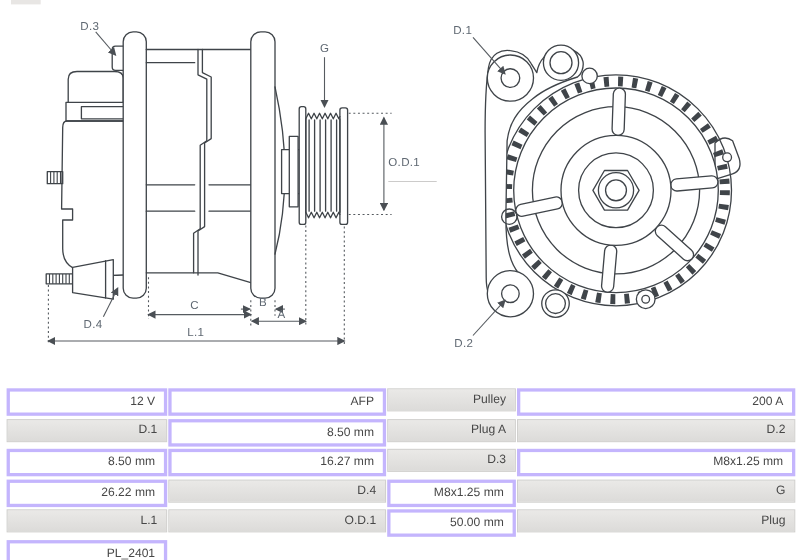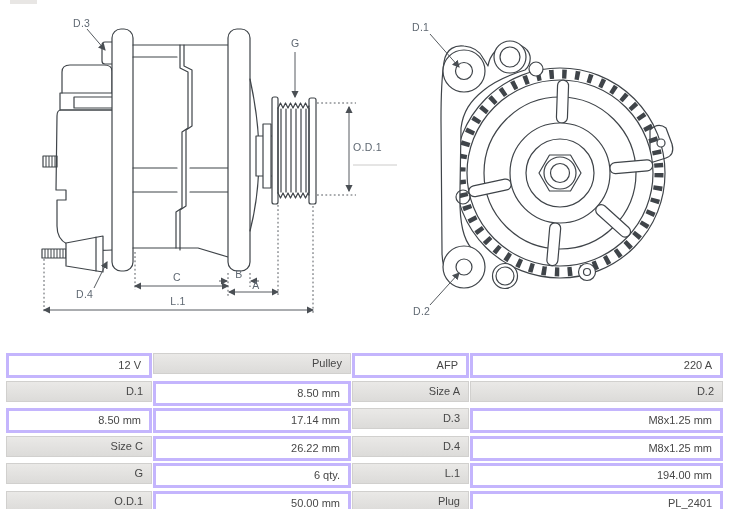--- a/index.html
+++ b/index.html
@@ -149,37 +149,34 @@
       <line class="dim" x1="430" y1="34" x2="459" y2="67" marker-end="url(#ah)"></line>
       <text class="dlabel" x="413" y="315">D.2</text>
       <line class="dim" x1="430" y1="305" x2="459" y2="273" marker-end="url(#ah)"></line>
     </g>
   </svg>
 
   <div class="part-title" style="color: rgb(158, 50, 56); margin-top: 32px;">A0533S</div>
 
   <div class="spec-table">
       <div class="cell val">12 V</div>
+      <div class="cell val">AFP</div>
       <div class="cell lab">Pulley</div>
-      <div class="cell val">AFP</div>
-      <div class="cell val">220 A</div>
+      <div class="cell val">200 A</div>
       <div class="cell lab">D.1</div>
       <div class="cell val">8.50 mm</div>
-      <div class="cell lab">Size A</div>
+      <div class="cell lab">Plug A</div>
       <div class="cell lab">D.2</div>
       <div class="cell val">8.50 mm</div>
-      <div class="cell val">17.14 mm</div>
+      <div class="cell val">16.27 mm</div>
       <div class="cell lab">D.3</div>
       <div class="cell val">M8x1.25 mm</div>
-      <div class="cell lab">Size C</div>
       <div class="cell val">26.22 mm</div>
       <div class="cell lab">D.4</div>
       <div class="cell val">M8x1.25 mm</div>
       <div class="cell lab">G</div>
-      <div class="cell val">6 qty.</div>
       <div class="cell lab">L.1</div>
-      <div class="cell val">194.00 mm</div>
       <div class="cell lab">O.D.1</div>
       <div class="cell val">50.00 mm</div>
       <div class="cell lab">Plug</div>
       <div class="cell val">PL_2401</div>
     </div>
 </div>
 
 </body></html>

